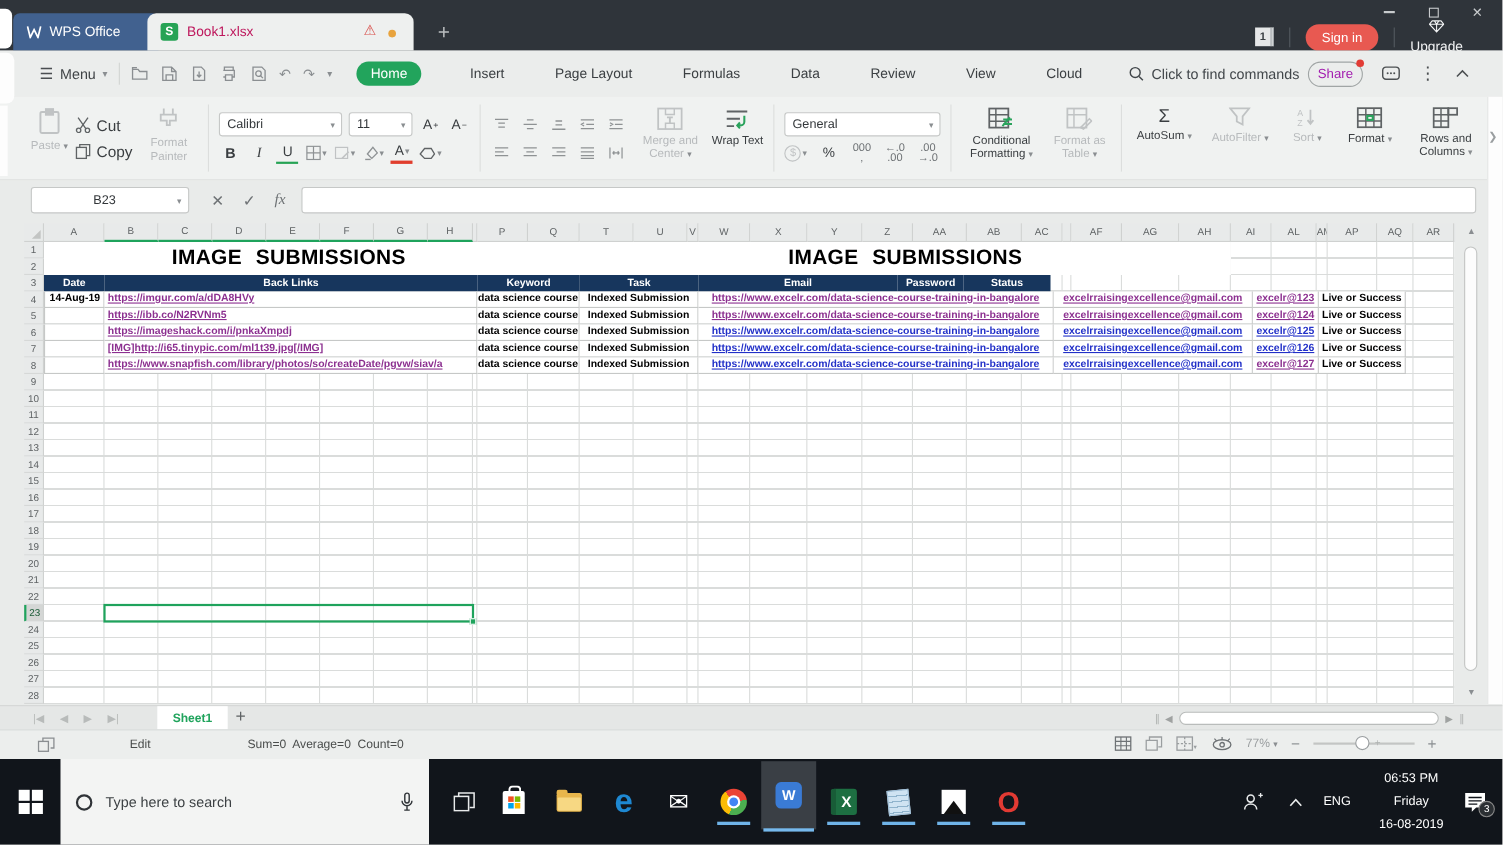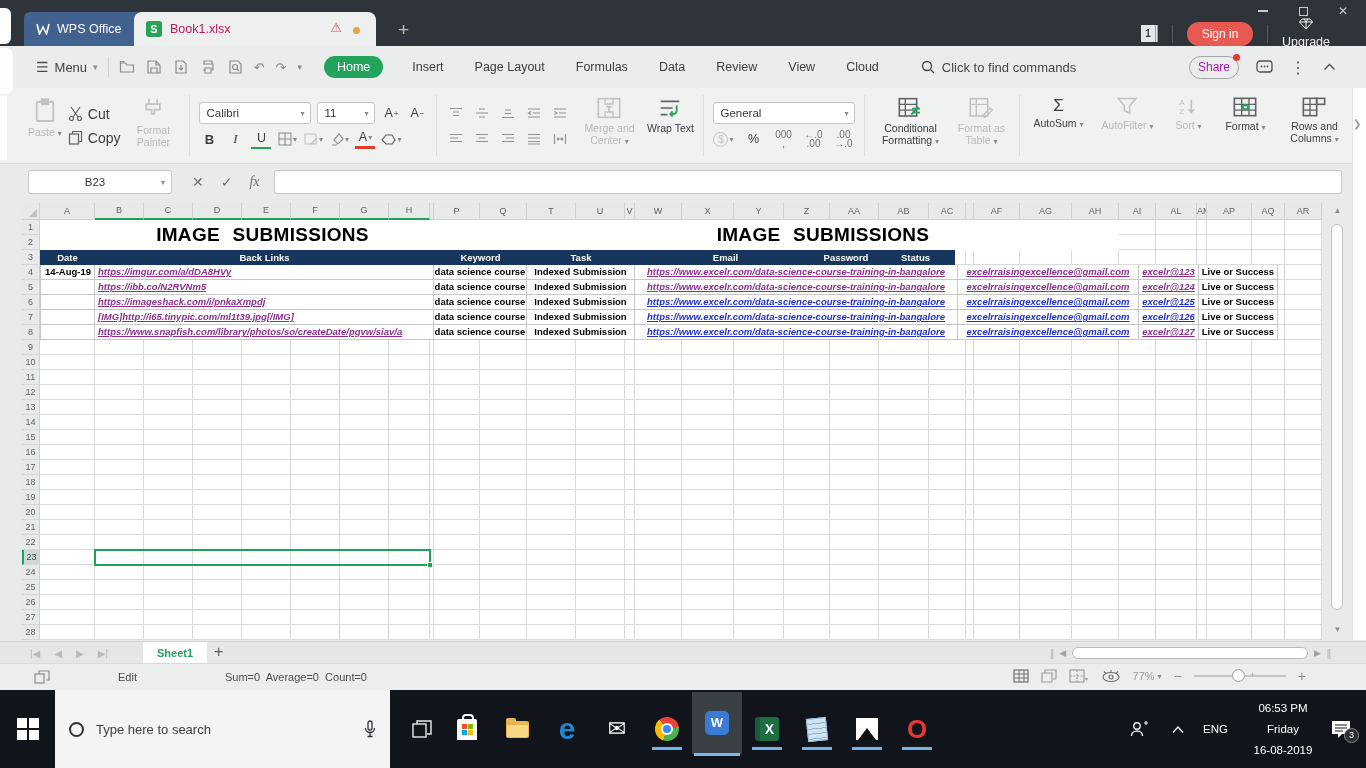--- a/index.html
+++ b/index.html
@@ -5,21 +5,21 @@
   * { margin:0; padding:0; box-sizing:border-box; }
   body { font-family:"Liberation Sans", sans-serif; overflow:hidden; }
   #app { position:relative; width:1366px; height:768px; background:#e9ebea; overflow:hidden; }
   svg { display:block; }
 
   
   .titlebar { position:absolute; left:0; top:0; width:1366px; height:46px; background:#2f343a; }
   .left-sliver1 { position:absolute; left:0; top:8; width:11px; height:36px; background:#fff; border-radius:0 6px 6px 0; top:8px; }
   .left-sliver2 { position:absolute; left:0; top:48px; width:13px; height:46px; background:#fdfdfd; border-radius:0 7px 7px 0; z-index:30; }
   .left-sliver3 { position:absolute; left:0; top:96px; width:7px; height:64px; background:#fdfdfd; z-index:30; }
-  .wps-btn { position:absolute; left:24px; top:12px; width:132px; height:34px; background:#41618f; border-radius:6px 6px 0 0; display:flex; align-items:center; gap:7px; padding-left:12px; color:#fff; font-size:12.5px; }
+  .wps-btn { position:absolute; left:12px; top:12px; width:132px; height:34px; background:#41618f; border-radius:6px 6px 0 0; display:flex; align-items:center; gap:7px; padding-left:12px; color:#fff; font-size:12.5px; }
   .doc-tab { position:absolute; left:134px; top:12px; width:242px; height:34px; background:#eef0ef; border-radius:8px 8px 0 0; display:flex; align-items:center; padding-left:12px; }
   .s-icon { width:16px; height:16px; background:#26a355; border-radius:3px; color:#fff; font-size:11px; font-weight:bold; text-align:center; line-height:16px; }
   .doc-label { color:#be185d; font-size:12.5px; margin-left:8px; }
   .warn { position:absolute; right:34px; top:8px; color:#d9534f; font-size:13px; }
   .odot { position:absolute; right:16px; top:15px; width:7px; height:7px; border-radius:50%; background:#e8a33d; }
   .newtab-btn { position:absolute; left:398px; top:20px; color:#b9bcbe; font-size:19px; line-height:19px; }
   .winbtns { position:absolute; right:10px; top:0; display:flex; gap:14px; height:22px; align-items:center; }
   .winbtn { width:26px; height:18px; display:flex; align-items:center; justify-content:center; color:#c8cbcd; }
   .mini-line { width:10px; height:1.5px; background:#c8cbcd; }
   .maxi-box { width:9px; height:9px; border:1.3px solid #c8cbcd; }
@@ -33,21 +33,21 @@
   
   .menubar { position:absolute; left:0; top:46px; width:1366px; height:42px; background:#ebedec; display:flex; align-items:center; }
   .menu-btn { display:flex; align-items:center; gap:6px; margin-left:36px; color:#3f4346; font-size:13px; }
   .hamb { font-size:14px; color:#4a4e51; }
   .msep { width:1px; height:20px; background:#d2d4d3; margin:0 10px; }
   .qicons { display:flex; align-items:center; gap:11px; color:#8a8e91; }
   .qicons svg { stroke:#8a8e91; }
   .qi { width:16px; height:16px; }
   .arr-glyph { font-size:13px; color:#8a8e91; }
   .ddc { font-size:9px; color:#8a8e91; }
-  .mtabs { display:flex; align-items:center; gap:27px; margin-left:22px; }
+  .mtabs { display:flex; align-items:center; gap:42px; margin-left:22px; }
   .mtab { font-size:12.5px; color:#3c4043; padding:4px 2px; white-space:nowrap; }
   .mtab.active { background:#22a45c; color:#fff; border-radius:12px; padding:4px 13px; }
   .cmd-search { display:flex; align-items:center; gap:7px; margin-left:40px; color:#41464a; font-size:13px; }
   .mb-right { position:absolute; right:30px; display:flex; align-items:center; gap:17px; }
   .share-btn { position:relative; width:50px; height:23px; border:1px solid #a0a5a5; border-radius:12px; color:#a21caf; font-size:12px; display:flex; align-items:center; justify-content:center; }
   .share-dot { position:absolute; right:-2px; top:-3px; width:7px; height:7px; background:#e23c35; border-radius:50%; }
   .mb-ic { color:#4c5052; }
 
   
   .ribbon { position:absolute; left:0; top:88px; width:1352px; height:76px; background:#f0f2f1; border-bottom:1px solid #dcdedd; display:flex; align-items:stretch; padding:5px 0 5px 28px; }
@@ -106,21 +106,21 @@
   .hc { height:15px; background:#17365d; color:#fff; font-size:9.5px; font-weight:bold; text-align:center; line-height:15px; overflow:hidden; }
   .drows { position:absolute; left:0; top:45px; }
   .drow { display:flex; height:15px; }
   .dc { height:15px; background:#fff; border-right:1px solid #c6c8c7; border-bottom:1px solid #c6c8c7; font-size:9.5px; line-height:14px; overflow:hidden; white-space:nowrap; color:#000; }
   .drow .dc:first-child { border-left:1px solid #c6c8c7; }
   .c0{width:55px;} .c1{width:339px;} .c2{width:93px;} .c3{width:108px;} .c4{width:323px;} .c5{width:181px;} .c6{width:60px;} .c7{width:79px;}
   .boldc { font-weight:bold; }
   .right { text-align:right; padding-right:3px; }
   .cen { text-align:center; }
   .c1 { padding-left:3px; }
-  .lnk { font-weight:bold; text-decoration:underline;font-style:italic; }
+  .lnk { font-weight:bold; text-decoration:underline; }
   .v { color:#8c3090; }
   .b { color:#2230c8; }
   .selbox { position:absolute; left:54px; top:329px; width:337px; height:17px; border:2px solid #1fa35c; z-index:5; }
   .selhandle { position:absolute; right:-4px; bottom:-4px; width:6px; height:6px; background:#1fa35c; border:1px solid #fff; }
   .vscroll { position:absolute; left:1330px; top:204px; width:15px; height:434px; z-index:6; }
   .vthumb { position:absolute; left:1px; top:20px; width:12px; height:386px; background:#fcfcfc; border:1px solid #c2c4c3; border-radius:6px; }
   .varr { position:absolute; left:0; width:15px; text-align:center; font-size:8px; color:#8a8e91; }
 
   
   .tabrow { position:absolute; left:0; top:641px; width:1366px; height:22px; background:#e5e7e6; border-top:1px solid #d4d6d5; }

